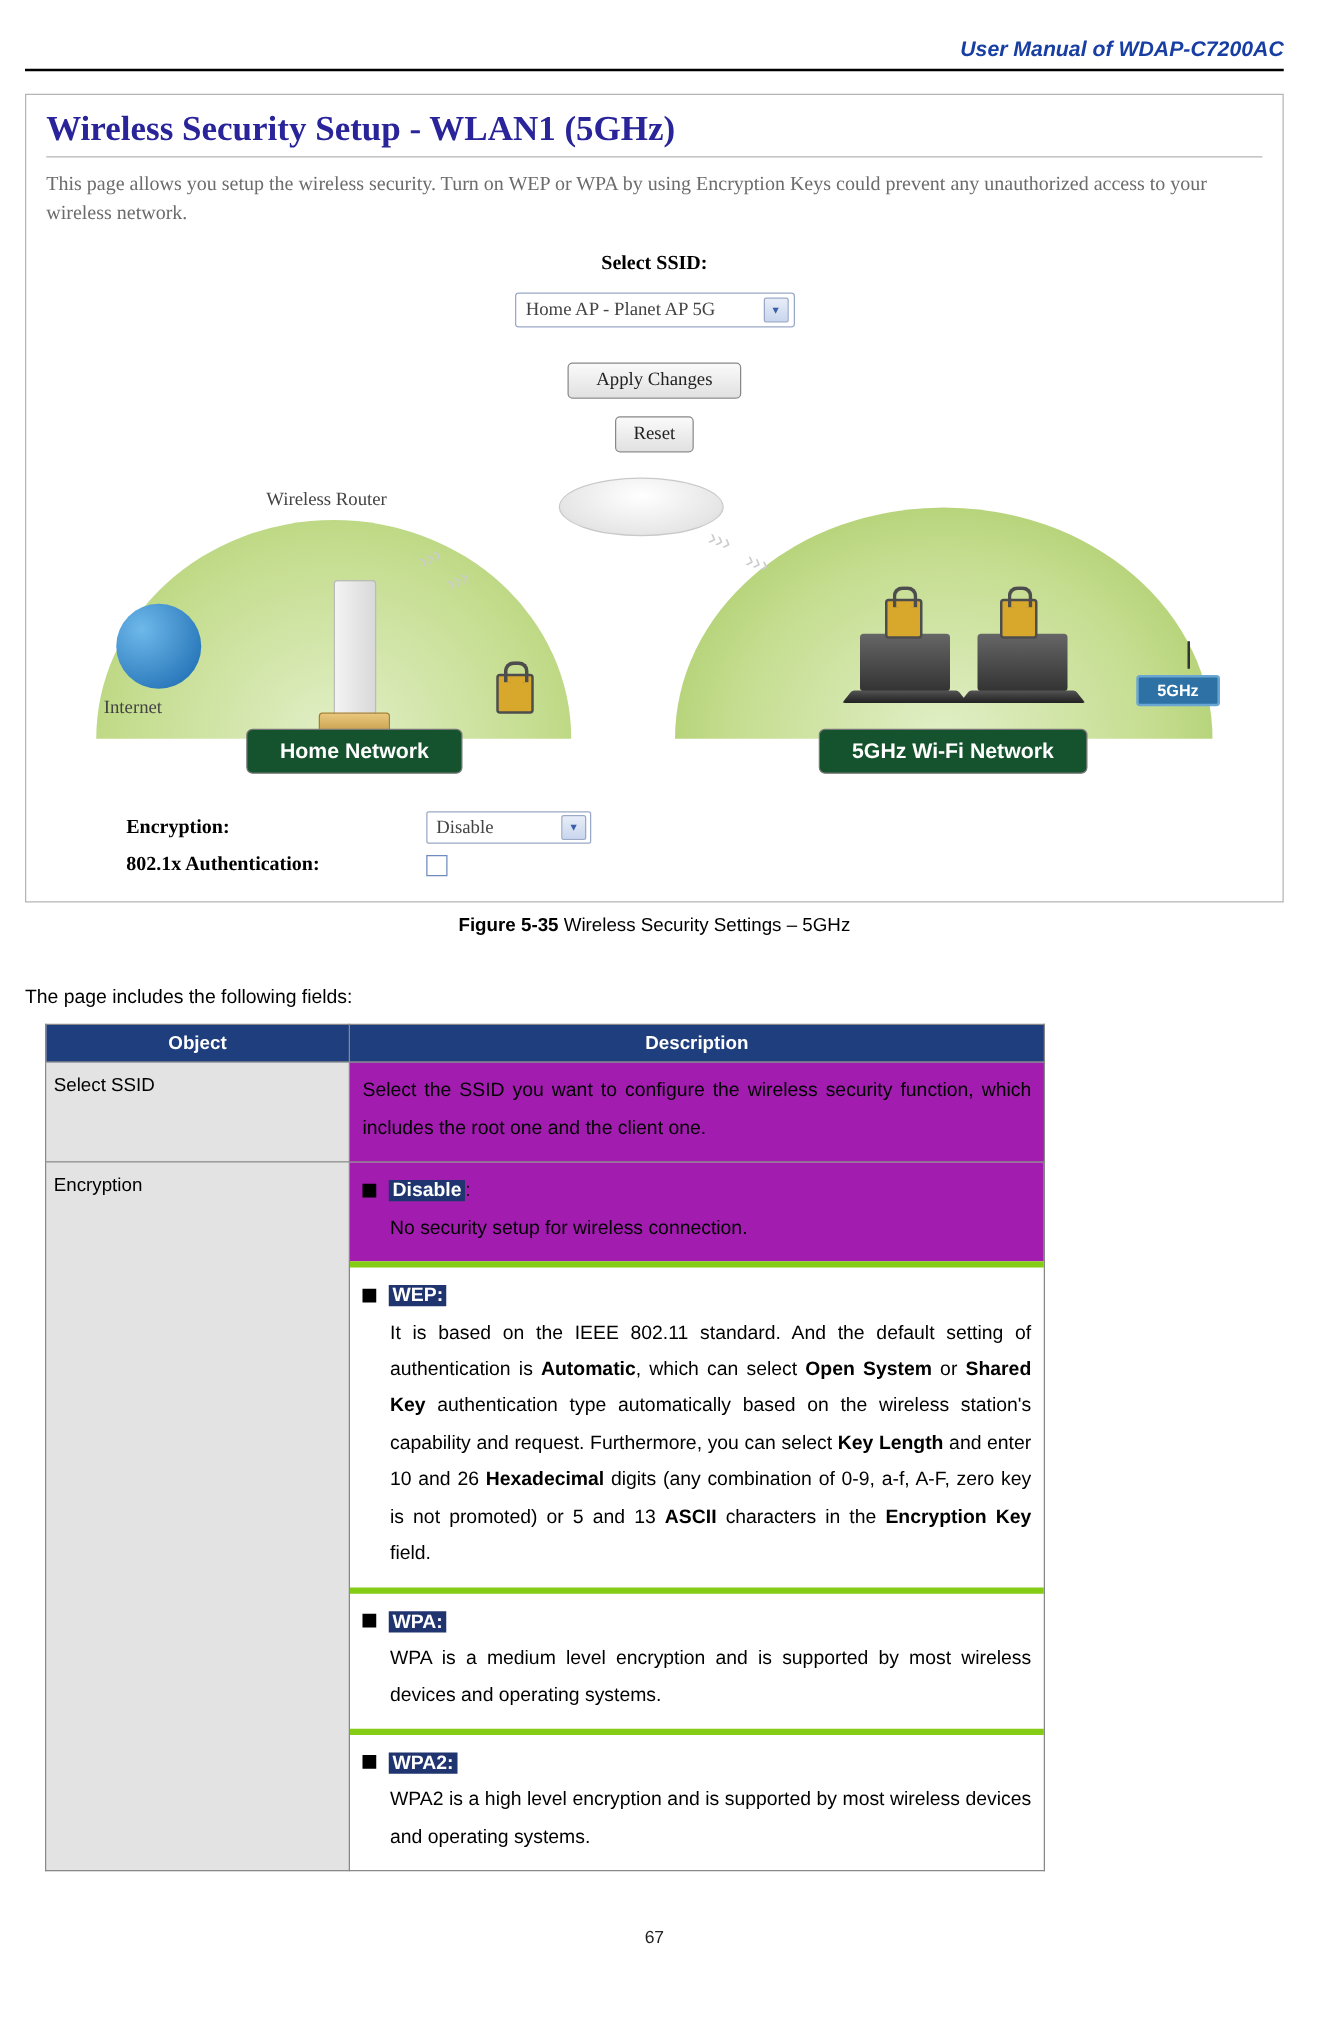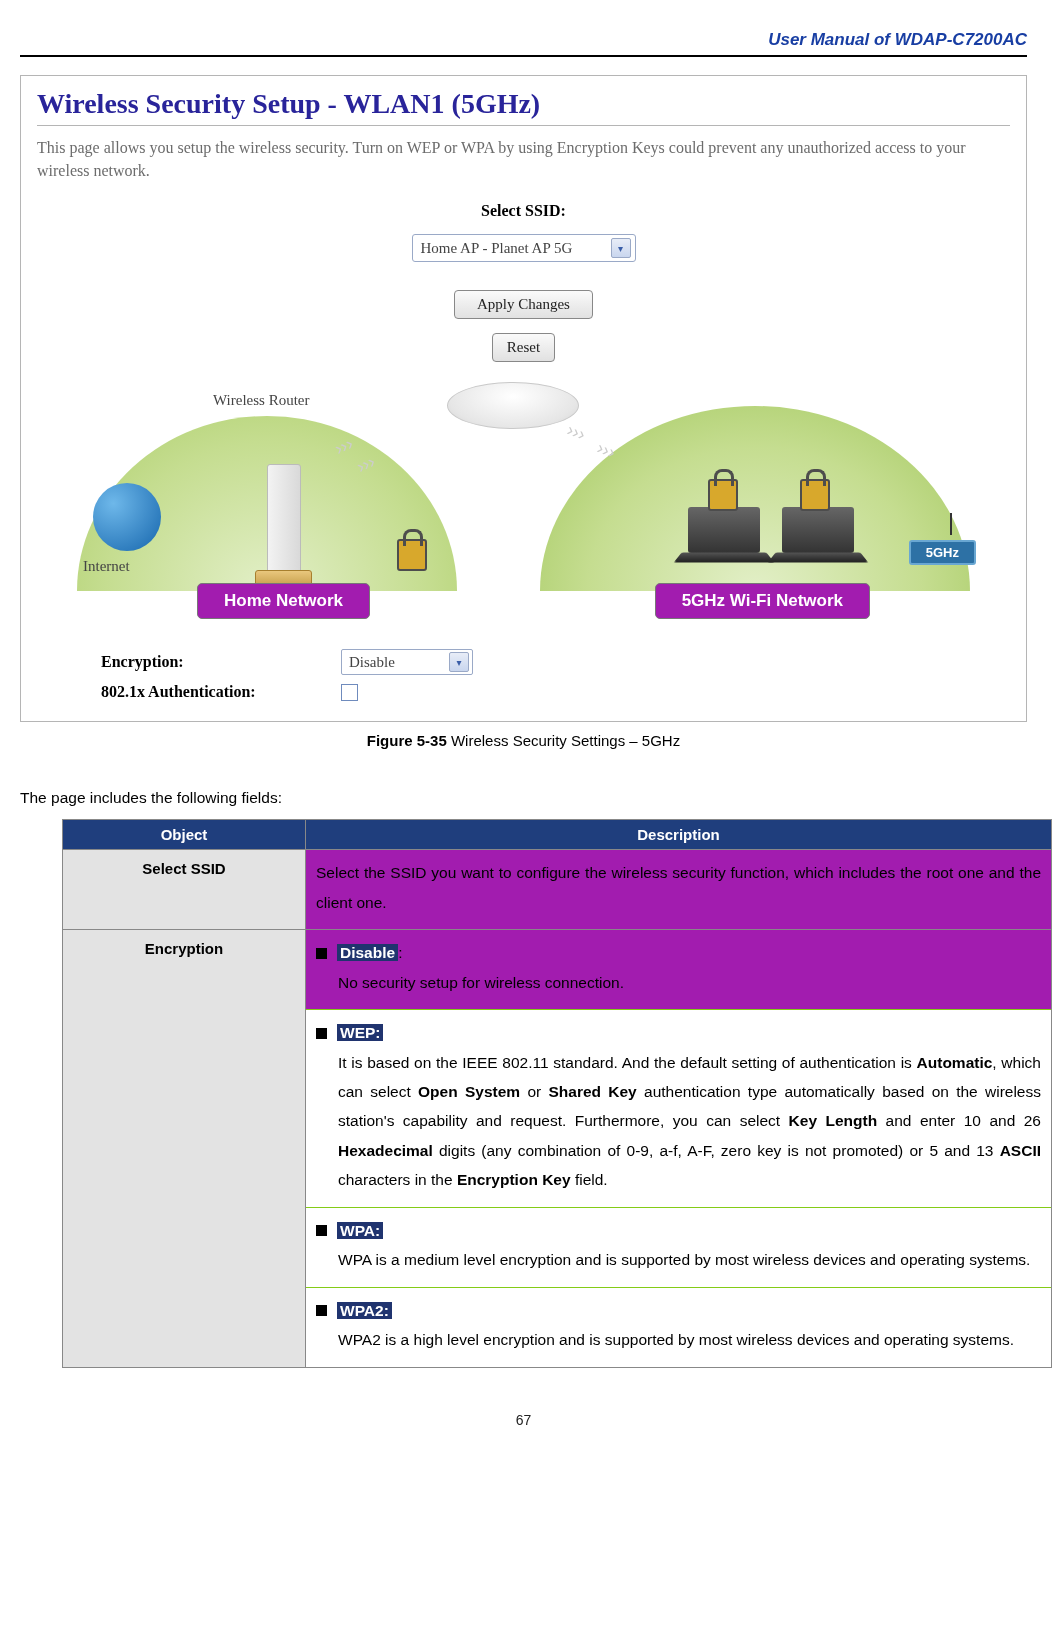--- a/index.html
+++ b/index.html
@@ -69,21 +69,21 @@
   .diagram {
     position: relative; height: 255px; margin: 0 40px 18px 40px;
     border-radius: 14px;
   }
   .dome {
     position:absolute;bottom:40px;border-radius:50% 50% 0 0 / 100% 100% 0 0;
   }
   .dome.left { left:0; width:380px; height:175px; background:radial-gradient(ellipse at 50% 100%, #e2efc7 0%, #c5dd90 60%, #abcd67 100%); }
   .dome.right { right:0; width:430px; height:185px; background:radial-gradient(ellipse at 50% 100%, #e2efc7 0%, #c5dd90 55%, #9ec557 100%); }
   .net-label {
-    position:absolute;bottom:12px;background:#a21caf;color:#fff;border:1px solid #777;
+    position:absolute;bottom:12px;background:#14532d;color:#fff;border:1px solid #777;
     border-radius:5px;padding:7px 26px;font-weight:bold;font-size:17px;
   }
   .net-label.l { left:120px; }
   .net-label.r { right:100px; }
   .globe {
     position:absolute;left:16px;bottom:80px;width:68px;height:68px;border-radius:50%;
     background:radial-gradient(circle at 30% 30%,#6eb8ea,#1666ad);
   }
   .internet-txt { position:absolute;left:6px;bottom:56px;font-family:"Times New Roman",serif;font-size:15px;color:#444; }
   .router-txt { position:absolute;left:136px;top:16px;font-family:"Times New Roman",serif;font-size:15px;color:#444; }
@@ -108,26 +108,26 @@
   .ss-row { display:flex;align-items:center;margin:8px 0; }
   .ss-row .lab { width:240px;font-weight:bold;font-size:16px; }
   .ss-sel2 {
     display:inline-flex;align-items:center;border:1px solid #9aa9c7;background:#fff;
     padding:2px 3px 2px 7px;font-size:15px;color:#444;border-radius:2px;width:120px;justify-content:space-between;
   }
   .ss-chk { width:15px;height:15px;border:1px solid #6f8bbd;background:#fff; }
   .fig-caption { text-align:center;margin:10px 0 40px 0;font-size:15px; }
   .fig-caption b { font-weight:bold; }
   .lead { font-size:15.5px;margin:0 0 12px 0; }
-  .tbl { width: 990px; border-collapse:collapse;margin-left:42px; }
+  .tbl { width: 800px; border-collapse:collapse;margin-left:16px; }
   .tbl th, .tbl td { border:1px solid #888;vertical-align:top; }
   .tbl-hdrow th { background:#1f3e7d;color:#fff;text-align:center;font-size:15px;padding:6px 4px;font-weight:bold; }
-  .obj-cell { background:#e3e3e3;text-align:center;font-weight:bold;width:230px;padding:10px 6px;font-size:15px; }
+  .obj-cell { background:#e3e3e3;text-align:left;font-weight:normal;width:230px;padding:10px 6px;font-size:15px; }
   .desc-cell { background:#a21caf;padding:8px 10px 12px 10px;font-size:15.5px;line-height:1.9;text-align:justify; }
-  .sub-cell { border-top:1px solid #84cc16;padding:8px 10px 12px 10px;font-size:15.5px;line-height:1.9;text-align:justify; }
+  .sub-cell { border-top:5px solid #84cc16;padding:8px 10px 12px 10px;font-size:15.5px;line-height:1.9;text-align:justify; }
   .enc-tag { background:#20346f;color:#fff;padding:0 3px;font-weight:bold; }
   .sq { display:inline-block;width:11px;height:11px;background:#000;margin-right:10px;vertical-align:middle;position:relative;top:-1px; }
   .pageno { text-align:center;margin-top:44px;font-size:14px;color:#222; }
 </style>
 </head>
 <body>
 
 <div class="doc-header">User Manual of WDAP-C7200AC</div>
 <hr class="hr-main">
 

